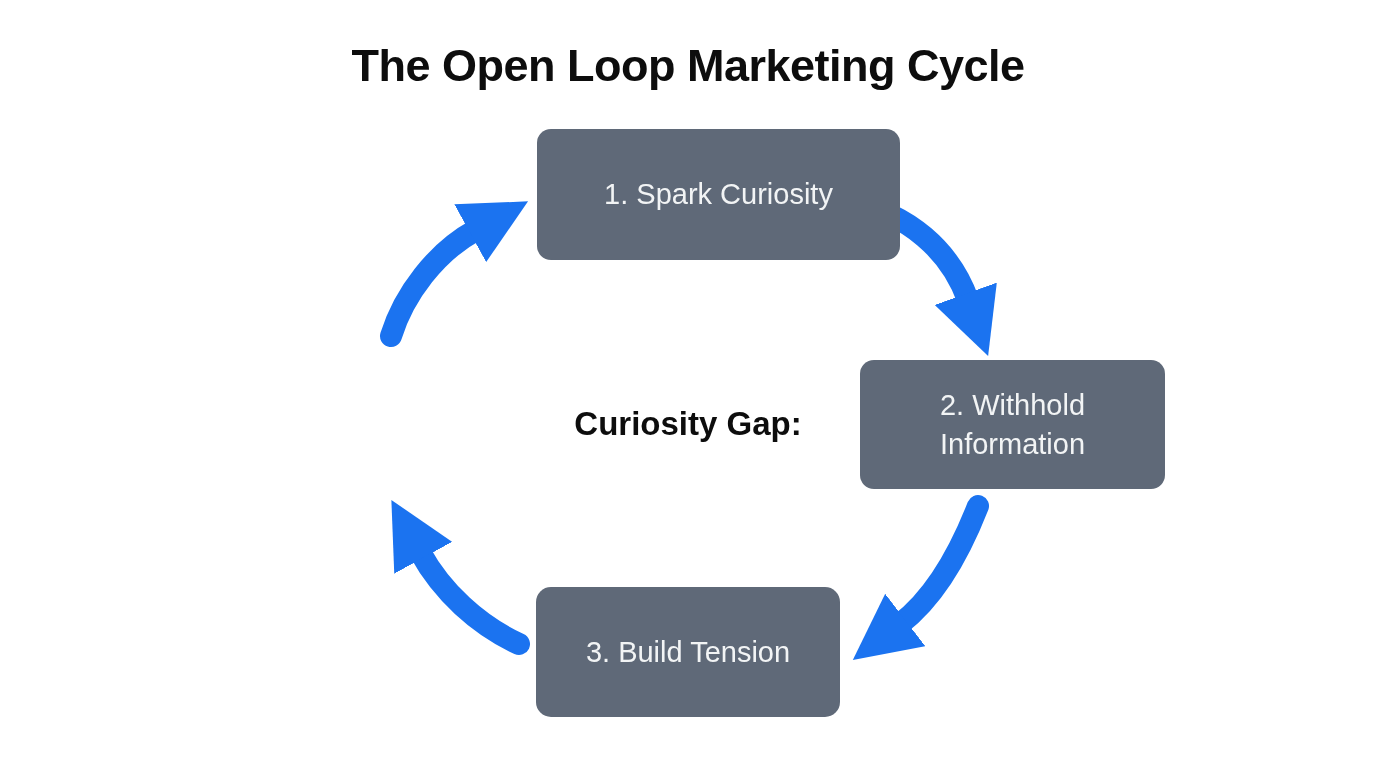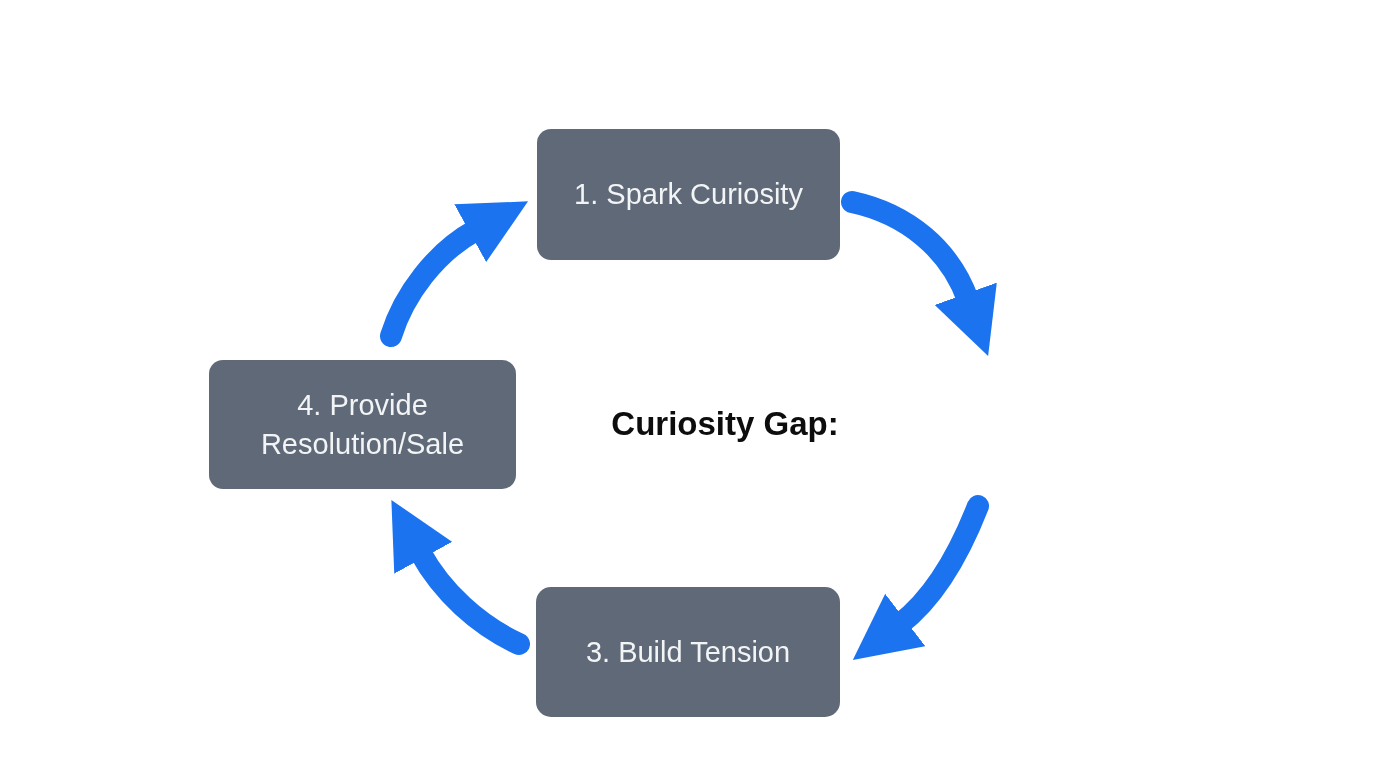--- a/index.html
+++ b/index.html
@@ -45,64 +45,65 @@
     color:var(--node-text);
     font-size:29px;
     line-height:1.33;
     display:flex;
     align-items:center;
     justify-content:center;
     text-align:center;
     padding:0 22px;
     box-sizing:border-box;
   }
-  .node-top   {left:537px; top:129px; width:303px; height:131px;}
+  .node-top   {left:537px; top:129px; width:363px; height:131px;}
   .node-right {left:860px; top:360px; width:305px; height:129px;}
   .node-bottom{left:536px; top:587px; width:304px; height:130px;border-radius:15px;}
   .node-left  {left:209px; top:360px; width:307px; height:129px;}
   .center-label{
     position:absolute;
-    left:725px; top:424px;
+    left:688px; top:424px;
     transform:translate(-50%,-50%);
     text-align:center;
     font-size:33px;
     font-weight:700;
     color:var(--title-text);
     line-height:1.4;
     white-space:nowrap;
   }
 </style>
 </head>
 <body>
 
 <div class="stage">
 
+  <h1 class="title">The Open Loop Marketing Cycle</h1>
 
   <svg class="arrows-svg" viewBox="0 0 1376 768" aria-hidden="true">
     <defs>
       <marker id="arrow-head" viewBox="0 0 10 10" refX="1" refY="5" markerWidth="3" markerHeight="3" orient="auto-start-reverse">
         <path d="M0,0 L10,5 L0,10 z" style="fill:var(--arrow)"></path>
       </marker>
     </defs>
     <path class="arrow-path" d="M 852 202 C 908 214, 950 250, 968 300" marker-end="url(#arrow-head)"></path>
     <path class="arrow-path" d="M 978 506 C 960 552, 934 598, 900 624" marker-end="url(#arrow-head)"></path>
     <path class="arrow-path" d="M 519 644 C 478 625, 442 592, 420 552" marker-end="url(#arrow-head)"></path>
     <path class="arrow-path" d="M 391 336 C 404 294, 436 252, 476 230" marker-end="url(#arrow-head)"></path>
   </svg>
 
   <div class="node node-top">
     <span>1. Spark Curiosity</span>
   </div>
 
+  <div class="node node-right">
+    <span>2. Withhold Information</span>
+  </div>
 
   <div class="node node-bottom">
     <span>3. Build Tension</span>
   </div>
 
-  <div class="node node-left">
-    <span>4. Provide Resolution/Sale</span>
-  </div>
 
   <div class="center-label">
     <div>Curiosity Gap:</div>
   </div>
 
 </div>
 
 </body></html>

